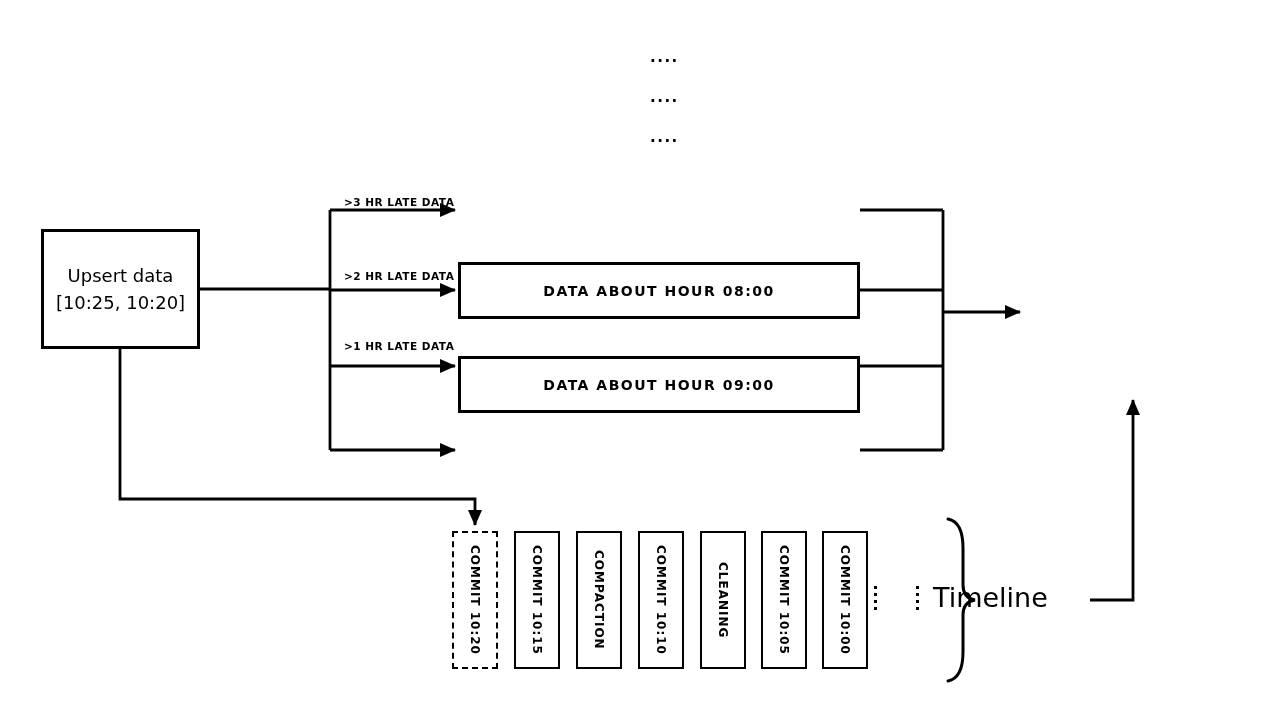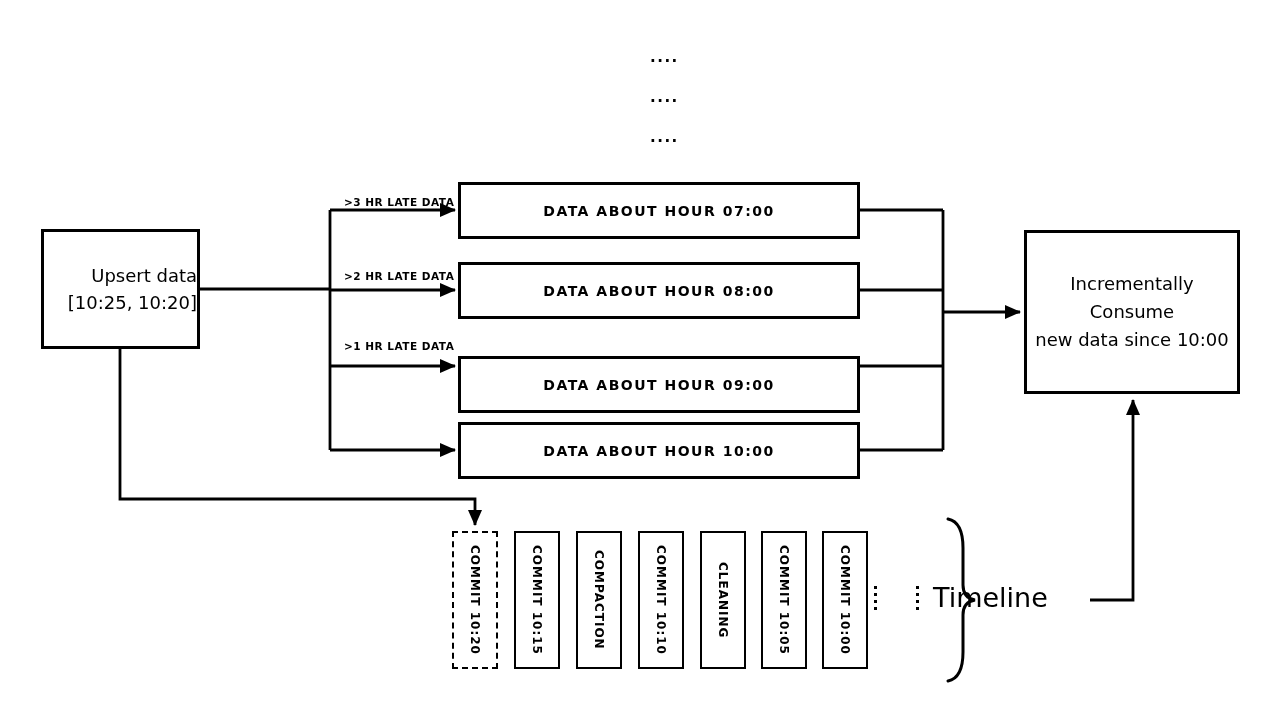--- a/index.html
+++ b/index.html
@@ -5,21 +5,21 @@
   html,body{margin:0;padding:0;background:#ffffff;}
   body{width:1280px;height:720px;position:relative;overflow:hidden;
        font-family:"DejaVu Sans", sans-serif;color:#000;}
   .canvas{position:absolute;inset:0;}
   svg.wires{position:absolute;left:0;top:0;}
 
   .box{position:absolute;border:3px solid #000;background:#fff;box-sizing:border-box;
        display:flex;flex-direction:column;align-items:center;justify-content:center;text-align:center;}
 
   
-  .upsert{left:41px;top:229px;width:159px;height:120px;font-size:18px;line-height:27px;align-items:flex-end;}
+  .upsert{left:41px;top:229px;width:159px;height:120px;font-size:18px;line-height:27px;}
 
   
   .hour{left:458px;width:402px;height:57px;font-weight:700;font-size:14px;letter-spacing:1.5px;}
   .hour.h1{top:182px;} .hour.h2{top:262px;} .hour.h3{top:356px;} .hour.h4{top:422px;}
 
   
   .consume{left:1024px;top:230px;width:216px;height:164px;font-size:18px;line-height:28px;}
 
   
   .late{position:absolute;left:344px;font-weight:700;font-size:10.5px;letter-spacing:.5px;white-space:nowrap;}
@@ -82,37 +82,27 @@
 
   <div class="box upsert">
     <div>Upsert data</div>
     <div>[10:25, 10:20]</div>
   </div>
 
   <div class="late l1">&gt;3 HR LATE DATA</div>
   <div class="late l2">&gt;2 HR LATE DATA</div>
   <div class="late l3">&gt;1 HR LATE DATA</div>
 
-  <div class="box hour h1">
-    <span>DATA ABOUT HOUR 07:00</span>
-  </div>
   <div class="box hour h2">
     <span>DATA ABOUT HOUR 08:00</span>
   </div>
   <div class="box hour h3">
     <span>DATA ABOUT HOUR 09:00</span>
   </div>
-  <div class="box hour h4">
-    <span>DATA ABOUT HOUR 10:00</span>
-  </div>
 
-  <div class="box consume">
-    <div>Incrementally Consume</div>
-    <div>new data since 10:00</div>
-  </div>
 
   <div class="tl t1 dashed">
     <span>COMMIT 10:20</span>
   </div>
   <div class="tl t2">
     <span>COMMIT 10:15</span>
   </div>
   <div class="tl t3">
     <span>COMPACTION</span>
   </div>

